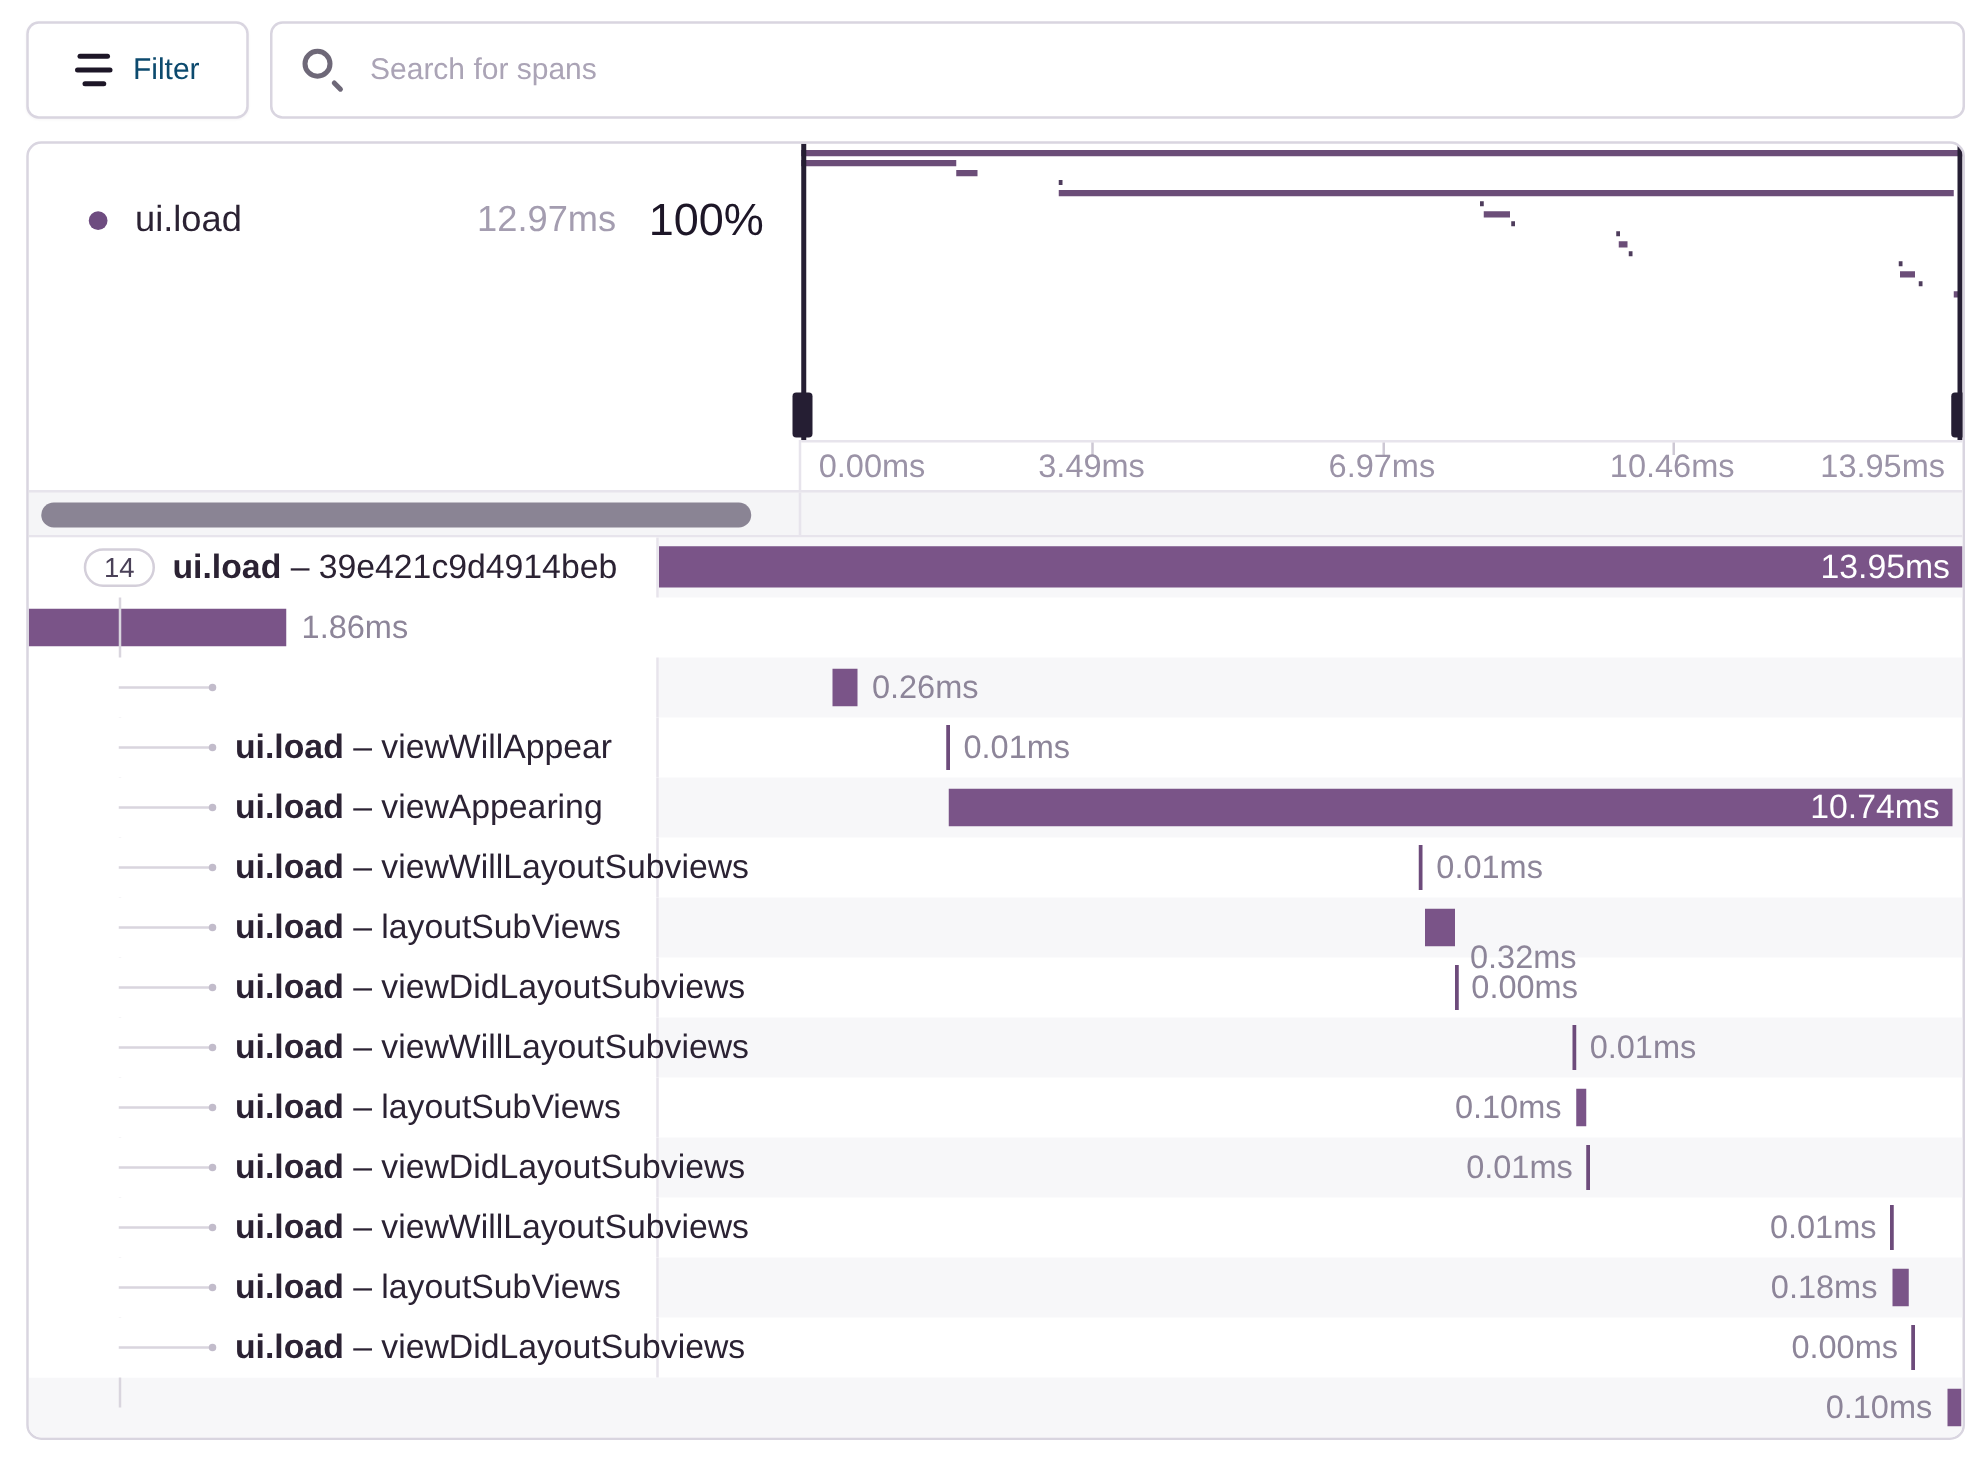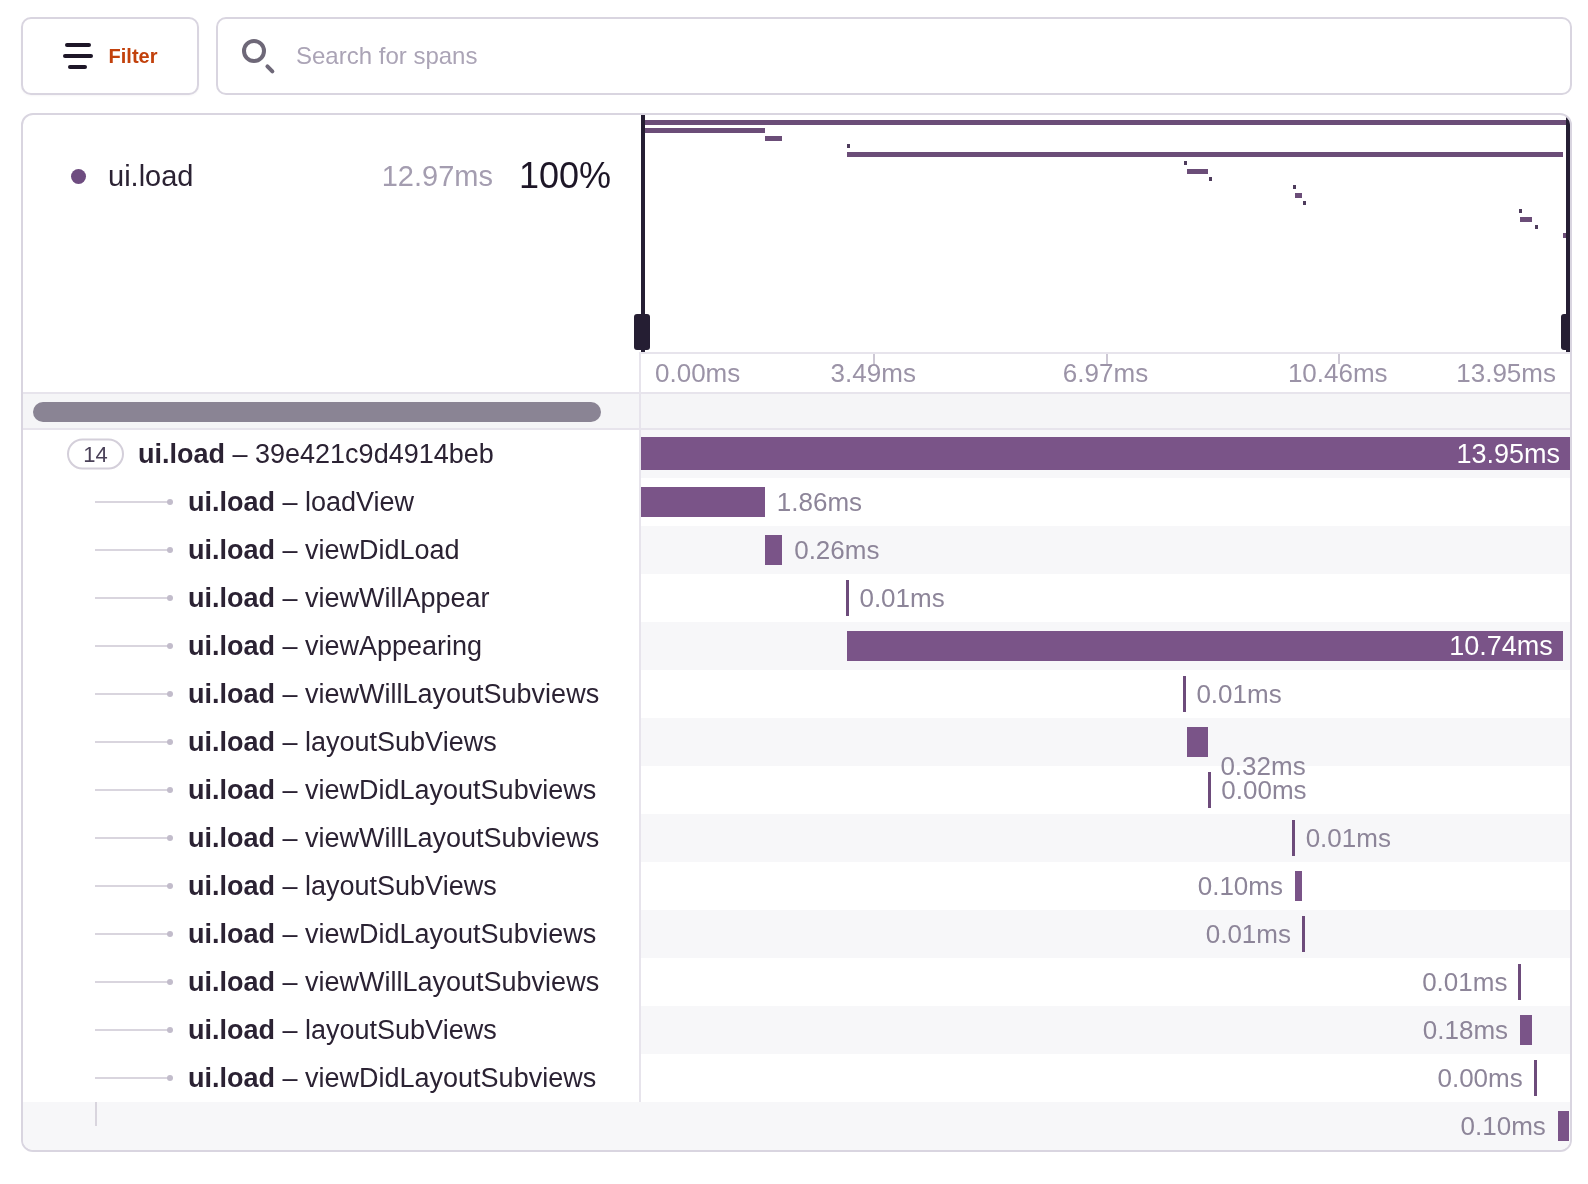--- a/index.html
+++ b/index.html
@@ -5,21 +5,21 @@
   * { margin:0; padding:0; box-sizing:border-box; }
   html,body { width:1588px; height:1184px; background:#fff; overflow:hidden;
               font-family:"Liberation Sans", sans-serif; color:#2b2233; }
   .stage { position:relative; width:1588px; height:1184px; }
 
   
   .toolbar { position:absolute; left:21px; top:17px; width:1551px; height:78px; display:flex; gap:17px; }
   .filter-btn { width:178px; height:78px; background:#fff; border:2px solid #d9d5e0; border-radius:10px;
                 display:flex; align-items:center; justify-content:center; gap:16px; cursor:pointer;
                 box-shadow:0 1px 2px rgba(43,34,51,.04); }
-  .filter-btn .lbl { font-size:20px; font-weight:700; color:#c2410c; }
+  .filter-btn .lbl { font-size:24px; font-weight:400; color:#0c4a6e; }
   .ic-filter { width:30px; height:26px; display:flex; flex-direction:column; justify-content:space-between; align-items:center; }
   .ic-filter i { display:block; height:4px; border-radius:2px; background:#1d1627; }
   .ic-filter i:nth-child(1){ width:26px; }
   .ic-filter i:nth-child(2){ width:30px; }
   .ic-filter i:nth-child(3){ width:19px; }
   .search-box { flex:1; height:78px; background:#fff; border:2px solid #d9d5e0; border-radius:10px;
                 display:flex; align-items:center; padding:0 24px; gap:20px; }
   .ic-mag { position:relative; width:34px; height:34px; flex:0 0 auto; }
   .ic-mag .lens { position:absolute; left:0; top:0; width:24px; height:24px; border:4px solid #6e6878; border-radius:50%; }
   .ic-mag .tail { position:absolute; left:24px; top:24px; width:11px; height:4px; background:#6e6878; border-radius:2px;
@@ -53,21 +53,21 @@
   .axis-right .al { position:absolute; top:50%; transform:translateY(-50%); font-size:26px; color:#9b93a7; white-space:nowrap; }
 
   .scroll-row { display:flex; height:38px; background:#f5f5f7; border-top:2px solid #e7e4ec; border-bottom:2px solid #e7e4ec; }
   .scroll-left { width:618px; position:relative; border-right:2px solid #e7e4ec; }
   .h-thumb { position:absolute; left:10px; top:8px; width:568px; height:20px; background:#8a8494; border-radius:10px; cursor:pointer; }
   .scroll-right { flex:1; }
 
   .rows { position:relative; }
   .tree-v { position:absolute; left:72px; top:41px; width:2px; height:655px; background:#d9d5de; z-index:1; }
   .srow { display:flex; height:48px; }
-  .cell-l { width:618px; position:relative; border-right:2px solid #e7e4ec; background:#fff; z-index:2; }
+  .cell-l { width:504px; position:relative; border-right:2px solid #e7e4ec; background:#fff; z-index:2; }
   .cell-r { flex:1; position:relative; }
   .srow.alt .cell-r { background:#f7f7f9; }
   .conn-h { position:absolute; left:72px; top:23px; width:74px; height:2px; background:#d9d5de; }
   .conn-dot { position:absolute; left:144px; top:21px; width:6px; height:6px; border-radius:50%; background:#c2bccb; }
   .badge { position:absolute; left:44px; top:50%; transform:translateY(-50%); min-width:57px; height:31px; padding:0 10px;
            background:#fff; border:2px solid #d4cfda; border-radius:17px; display:flex; align-items:center; justify-content:center;
            font-size:22px; color:#4a4158; z-index:2; cursor:pointer; }
   .tl { position:absolute; top:50%; transform:translateY(-50%); font-size:27px; color:#2b2233; white-space:nowrap; cursor:pointer; }
   .tl b { font-weight:700; }
   .bar { position:absolute; top:9px; height:30px; background:#7a5488; cursor:pointer; }
@@ -163,36 +163,30 @@
             <span class="badge">14</span>
             <span class="tl" style="left: 115px;"><b>ui.load</b><span> – 39e421c9d4914beb</span></span>
           </div>
     <div class="cell-r">
             <div class="bar root" style="left: 0%; width: 100%; min-width: 5px;"></div>
             <span class="durl inside" style="right: 0%; margin-right: 10px;">13.95ms</span>
           </div>
   </div>
 
   <div class="srow">
-    <div class="cell-l">
-            <span class="conn-h"></span>
-            <span class="conn-dot"></span>
-            <span class="tl" style="left: 165px;"><b>ui.load</b><span> – loadView</span></span>
-          </div>
     <div class="cell-r">
             <div class="bar" style="left: 0%; width: 13.3333%; min-width: 5px;"></div>
             <span class="durl" style="left: calc(13.3333% + 12px);">1.86ms</span>
           </div>
   </div>
 
   <div class="srow alt">
     <div class="cell-l">
             <span class="conn-h"></span>
             <span class="conn-dot"></span>
-            <span class="tl" style="left: 165px;"><b>ui.load</b><span> – viewDidLoad</span></span>
           </div>
     <div class="cell-r">
             <div class="bar" style="left: 13.3333%; width: 1.8638%; min-width: 5px;"></div>
             <span class="durl" style="left: calc(15.1971% + 12px);">0.26ms</span>
           </div>
   </div>
 
   <div class="srow">
     <div class="cell-l">
             <span class="conn-h"></span>

